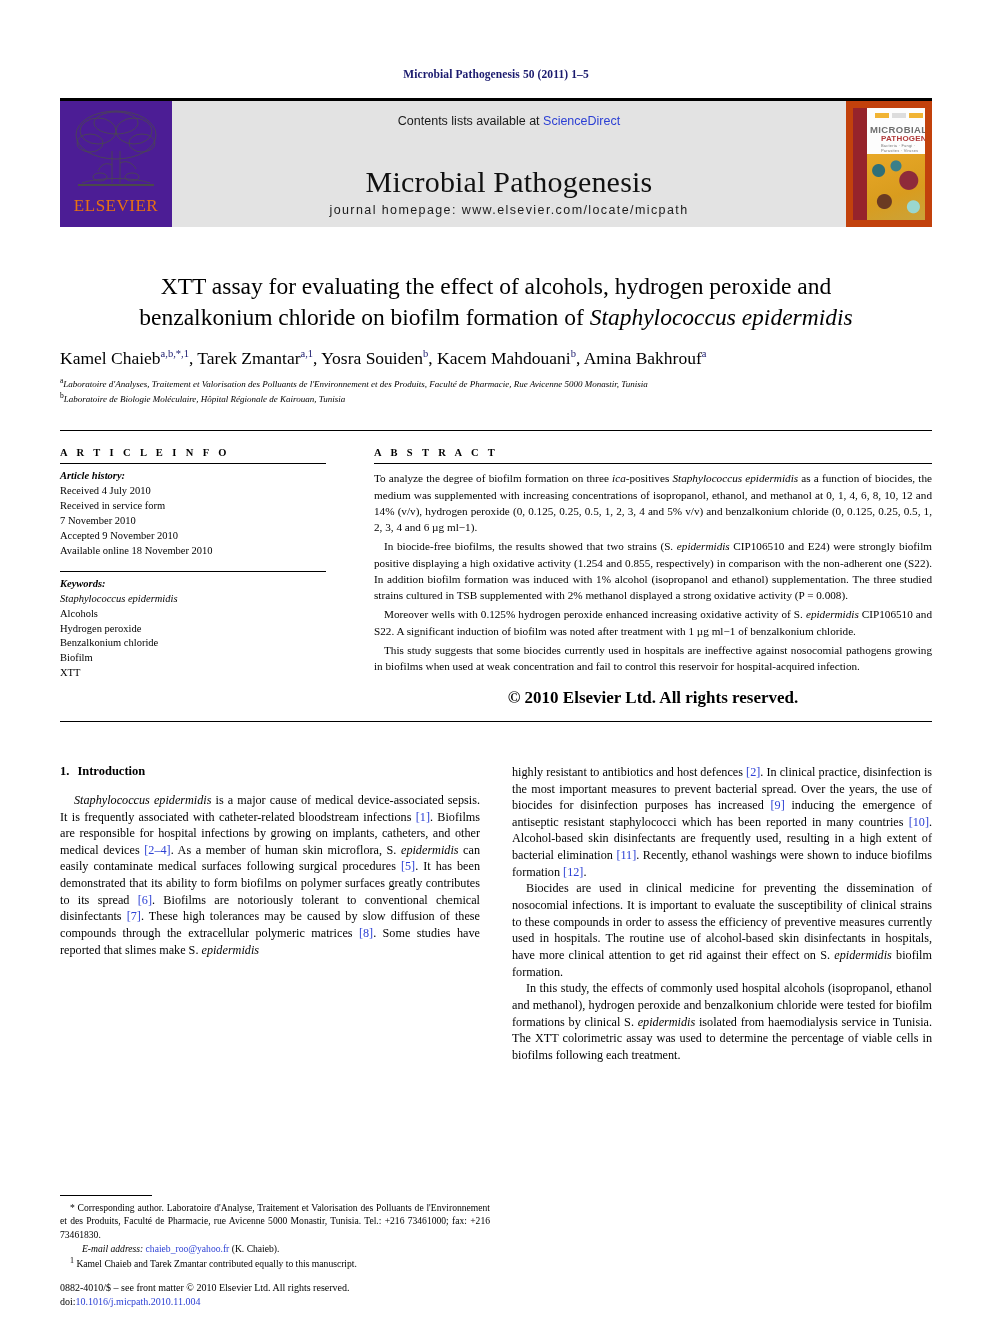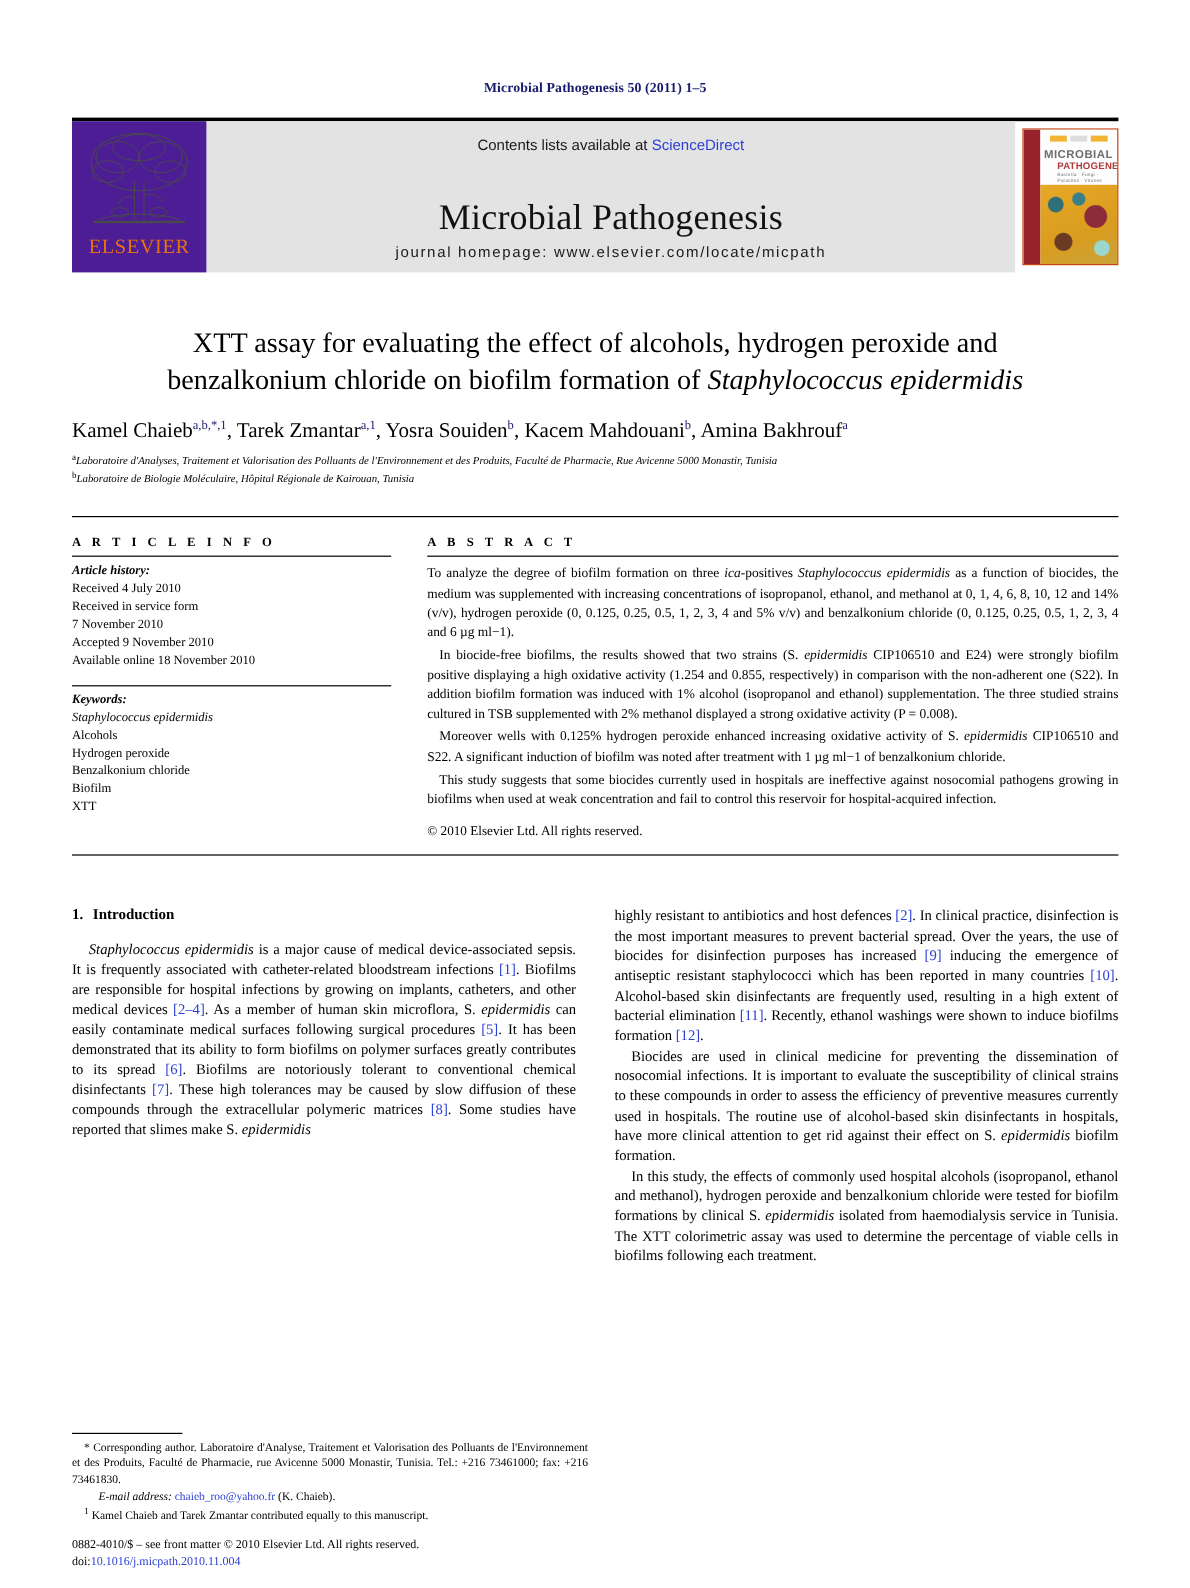--- a/index.html
+++ b/index.html
@@ -92,21 +92,21 @@
   .banner-cover {
     width: 86px;
     flex: 0 0 86px;
     display: flex;
     align-items: center;
     justify-content: flex-end;
   }
   .cover-thumb {
     width: 78px;
     height: 112px;
-    border: 1px solid #c2410c;
+    border: 7px solid #c2410c;
     position: relative;
     overflow: hidden;
     background: #fff;
   }
   .cover-spine {
     position: absolute; left: 0; top: 0; bottom: 0; width: 14px;
     background: #96232b;
   }
   .cover-top {
     position: absolute; left: 14px; right: 0; top: 0; height: 46px;
@@ -165,21 +165,21 @@
     font-style: italic;
     line-height: 1.45;
     color: #000;
   }
   .affils sup { font-style: normal; font-size: 7.5px; }
 
   
   .info-row {
     margin-top: 24px;
     display: flex;
-    gap: 30px;
+    gap: 48px;
     border-top: 1.6px solid #000;
     padding-top: 0;
   }
   .col-info { flex: 0 0 266px; }
   .col-abs  { flex: 1 1 auto; }
   .sec-label {
     font-family: "Liberation Serif", serif;
     font-size: 10.5px;
     font-weight: bold;
     letter-spacing: 3.4px;
@@ -194,23 +194,24 @@
   .abs-body {
     font-size: 11.2px;
     line-height: 1.45;
     text-align: justify;
     padding-top: 6px;
   }
   .abs-body p { margin: 0 0 0 0; text-indent: 0; }
   .abs-body p + p { margin-top: 3px; text-indent: 10px; }
   .abs-body .ital { font-style: italic; }
   .copyright {
-    text-align: left;
-    font-size: 11px;
+    text-align: center;
+    font-size: 17px;
     margin-top: 12px;
+    font-weight: bold;
   }
   .abs-rule-bottom { border-top: 1.6px solid #000; margin-top: 10px; }
 
   
   .body-cols {
     margin-top: 42px;
     display: flex;
     gap: 32px;
     justify-content: flex-end;
   }

